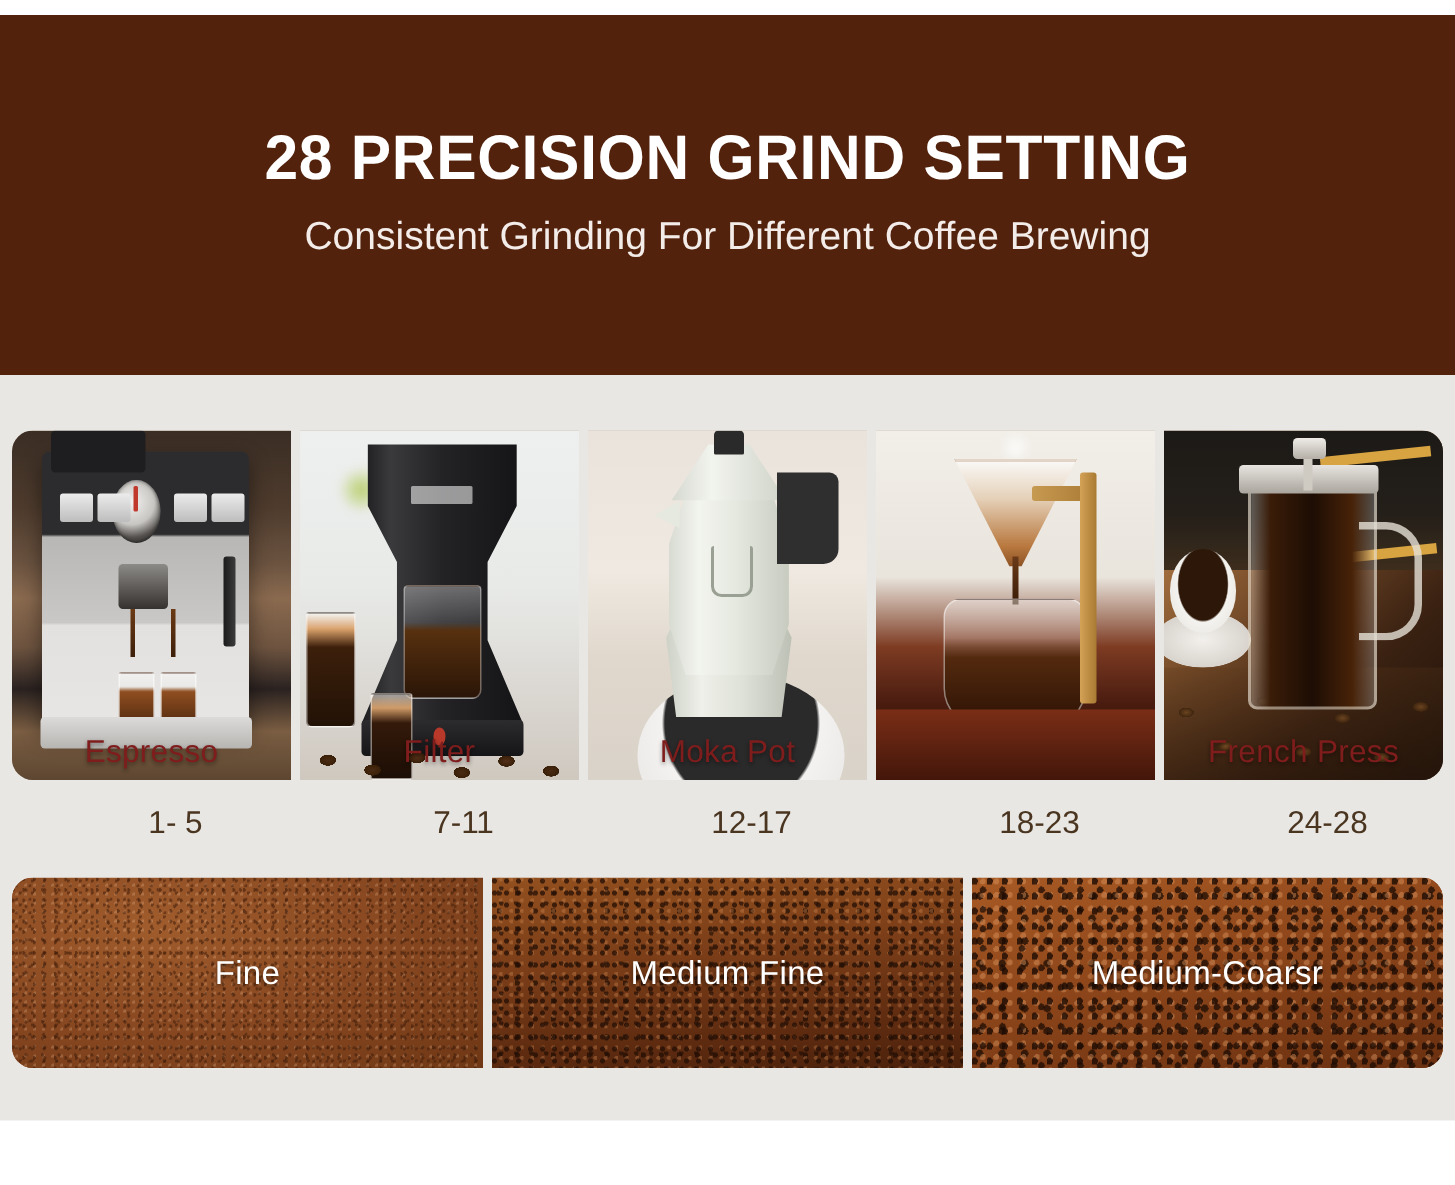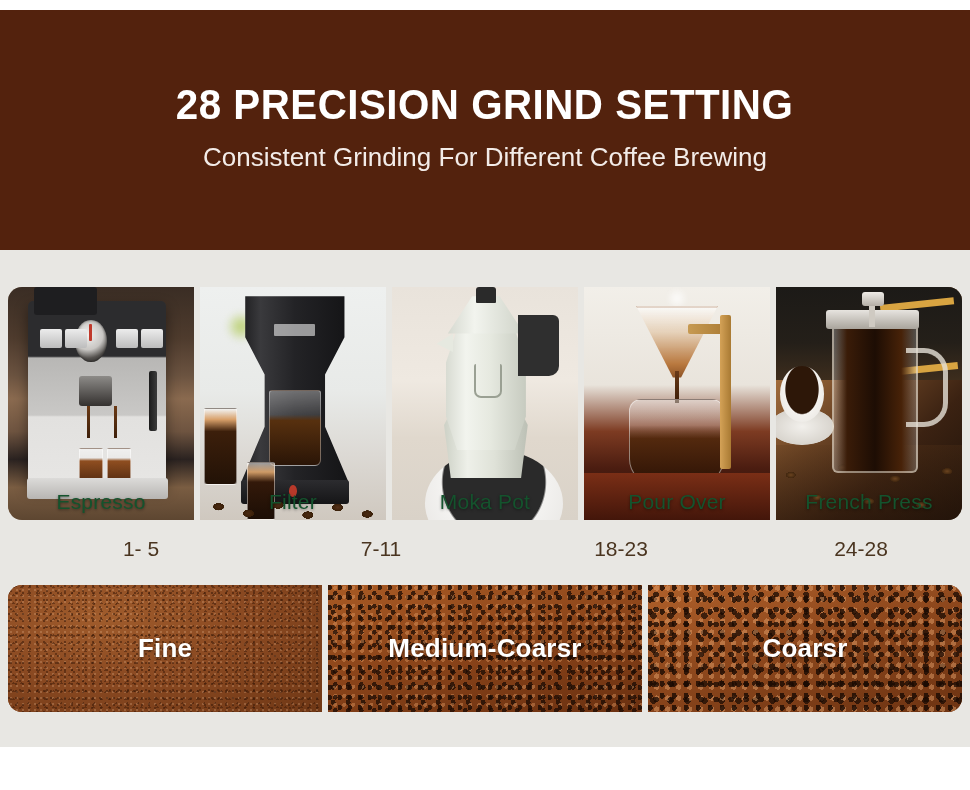--- a/index.html
+++ b/index.html
@@ -25,21 +25,20 @@
   
   .header-band {
     position: absolute;
     left: 0;
     top: 10px;
     width: 970px;
     height: 240px;
     background: #53220d;
     display: flex;
     flex-direction: column;
-    align-items: center;
     justify-content: center;
     box-sizing: border-box;
     padding-bottom: 6px;
   }
   .headline {
     color: #ffffff;
     font-size: 42px;
     font-weight: bold;
     letter-spacing: 0.5px;
     line-height: 1.05;
@@ -89,21 +88,21 @@
   .brew-photo {
     position: absolute;
     inset: 0;
   }
   .brew-label {
     position: absolute;
     left: 0;
     right: 0;
     bottom: 6px;
     text-align: center;
-    color: #14532d;
+    color: #7f1d1d;
     font-size: 21px;
     font-weight: normal;
     letter-spacing: 0.2px;
     text-shadow: 0 1px 3px rgba(0,0,0,0.45);
     z-index: 5;
   }
 
   
   .range-row {
     position: absolute;
@@ -139,28 +138,27 @@
     flex: 1 1 0;
     overflow: hidden;
   }
   .grind-label {
     position: absolute;
     inset: 0;
     display: flex;
     align-items: center;
     justify-content: center;
     color: #ffffff;
-    font-size: 26px;
+    font-size: 22px;
     letter-spacing: 0.2px;
     text-shadow: 0 1px 3px rgba(0,0,0,0.5);
     z-index: 5;
     text-align: center;
     padding: 0 2px;
     box-sizing: border-box;
-    font-weight: bold;
   }
 
   
 
   
   .ph-espresso {
     background:
       linear-gradient(180deg, #3a2d24 0%, #4e3b2d 22%, #6b5340 38%, #8a6a4f 48%, #6e5440 62%, #2a2220 74%, #7a5d42 86%, #5d4631 100%);
   }
   .ph-espresso .machine {
@@ -654,21 +652,20 @@
       <div class="brew-cell">
         <div class="brew-photo ph-pour">
           <div class="steam"></div>
           <div class="dripper"></div>
           <div class="stream"></div>
           <div class="server"></div>
           <div class="arm"></div>
           <div class="stand"></div>
           <div class="table"></div>
         </div>
-        <div class="brew-label">Pour Over</div>
       </div>
 
       <div class="brew-cell">
         <div class="brew-photo ph-press">
           <div class="boardtop"></div>
           <div class="goldline"></div>
           <div class="goldline2"></div>
           <div class="beanfield"></div>
           <div class="saucer"></div>
           <div class="cup"></div>
@@ -679,39 +676,40 @@
           <div class="press-knob"></div>
         </div>
         <div class="brew-label">French Press</div>
       </div>
 
     </div>
 
     <div class="range-row">
       <div class="range-cell">1- 5</div>
       <div class="range-cell">7-11</div>
+      <div class="range-cell">12-17</div>
       <div class="range-cell">18-23</div>
       <div class="range-cell">24-28</div>
     </div>
 
     <div class="grind-row">
 
       <div class="grind-cell">
         <div class="tex tex-fine"></div>
         <div class="grind-label">Fine</div>
       </div>
 
+      <div class="grind-cell">
+        <div class="tex tex-medfine"></div>
+        <div class="grind-label">Medium Fine</div>
+      </div>
 
 
       <div class="grind-cell">
         <div class="tex tex-medcoarse"></div>
         <div class="grind-label">Medium-Coarsr</div>
       </div>
 
-      <div class="grind-cell">
-        <div class="tex tex-coarse"></div>
-        <div class="grind-label">Coarsr</div>
-      </div>
 
     </div>
 
   </div>
 </div>
 
 </body></html>

